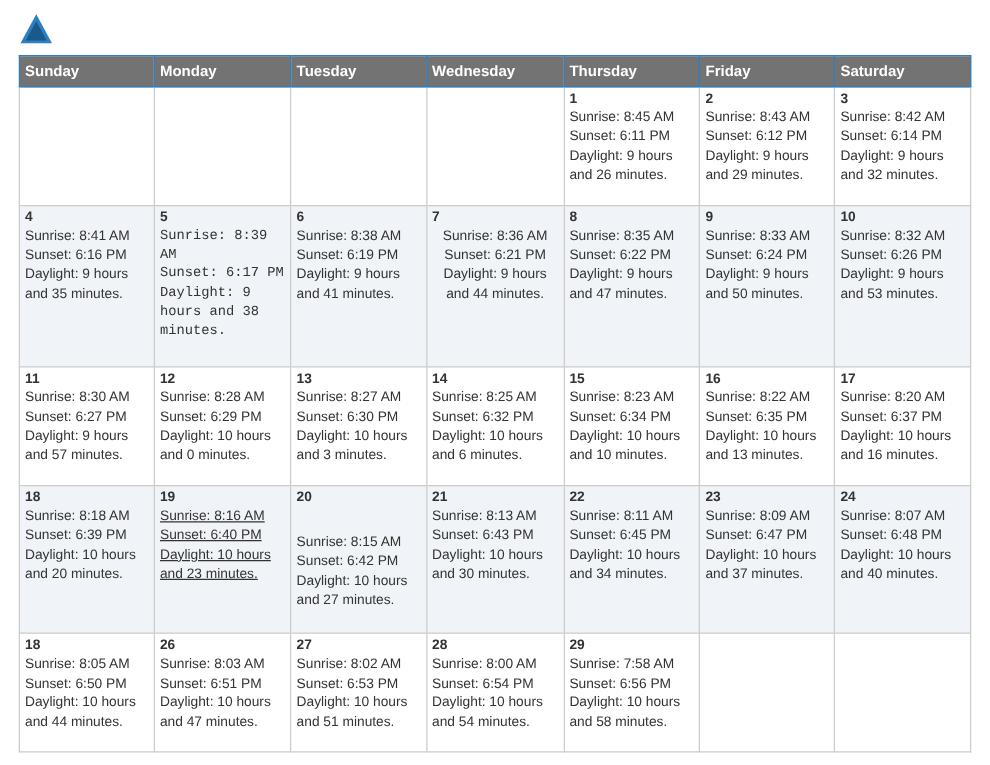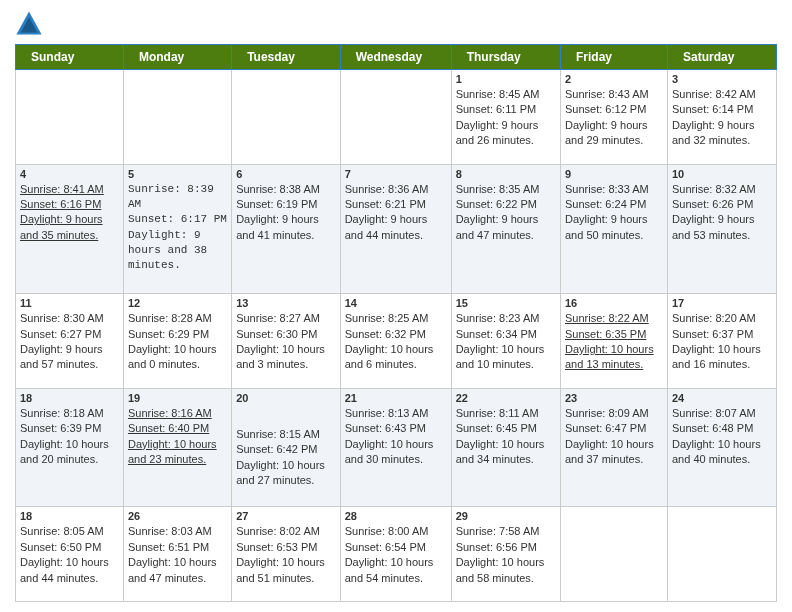--- a/index.html
+++ b/index.html
@@ -58,25 +58,25 @@
     .location {
       font-size: 15px;
       color: #555;
     }
     .calendar-table {
       width: 100%;
       border-collapse: collapse;
       flex: 1;
     }
     .calendar-table th {
-      background-color: #4d7c0f;
+      background-color: #737373;
       color: #fff;
       font-size: 12px;
       font-weight: bold;
-      padding: 5px 15px;
+      padding: 5px 4px;
       text-align: left;
       border: 1px solid #2b7fc2;
     }
     .calendar-table td {
       vertical-align: top;
       border: 1px solid #ccc;
       padding: 3px 4px;
       width: 113px;
       font-size: 9.5px;
       color: #333;
@@ -155,39 +155,39 @@
           <td>
             <span class="day-number">3</span>
             <div class="day-info" style="white-space: pre-line;">Sunrise: 8:42 AM
 Sunset: 6:14 PM
 Daylight: 9 hours and 32 minutes.</div>
           </td>
         </tr>
         <tr>
           <td>
             <span class="day-number">4</span>
-            <div class="day-info" style="white-space: pre-line; text-decoration: underline;">Sunrise: 8:41 AM
+            <div class="day-info" style="white-space: pre-line;">Sunrise: 8:41 AM
 Sunset: 6:16 PM
 Daylight: 9 hours and 35 minutes.</div>
           </td>
           <td>
             <span class="day-number">5</span>
             <div class="day-info" style="white-space: pre-line; font-family: Liberation Mono, monospace;">Sunrise: 8:39 AM
 Sunset: 6:17 PM
 Daylight: 9 hours and 38 minutes.</div>
           </td>
           <td>
             <span class="day-number">6</span>
             <div class="day-info" style="white-space: pre-line;">Sunrise: 8:38 AM
 Sunset: 6:19 PM
 Daylight: 9 hours and 41 minutes.</div>
           </td>
           <td>
             <span class="day-number">7</span>
-            <div class="day-info" style="white-space: pre-line;">Sunrise: 8:36 AM
+            <div class="day-info" style="white-space: pre-line; text-align: center;">Sunrise: 8:36 AM
 Sunset: 6:21 PM
 Daylight: 9 hours and 44 minutes.</div>
           </td>
           <td>
             <span class="day-number">8</span>
             <div class="day-info" style="white-space: pre-line;">Sunrise: 8:35 AM
 Sunset: 6:22 PM
 Daylight: 9 hours and 47 minutes.</div>
           </td>
           <td>
@@ -229,21 +229,21 @@
 Daylight: 10 hours and 6 minutes.</div>
           </td>
           <td>
             <span class="day-number">15</span>
             <div class="day-info" style="white-space: pre-line;">Sunrise: 8:23 AM
 Sunset: 6:34 PM
 Daylight: 10 hours and 10 minutes.</div>
           </td>
           <td>
             <span class="day-number">16</span>
-            <div class="day-info" style="white-space: pre-line; text-decoration: underline;">Sunrise: 8:22 AM
+            <div class="day-info" style="white-space: pre-line;">Sunrise: 8:22 AM
 Sunset: 6:35 PM
 Daylight: 10 hours and 13 minutes.</div>
           </td>
           <td>
             <span class="day-number">17</span>
             <div class="day-info" style="white-space: pre-line;">Sunrise: 8:20 AM
 Sunset: 6:37 PM
 Daylight: 10 hours and 16 minutes.</div>
           </td>
         </tr>

